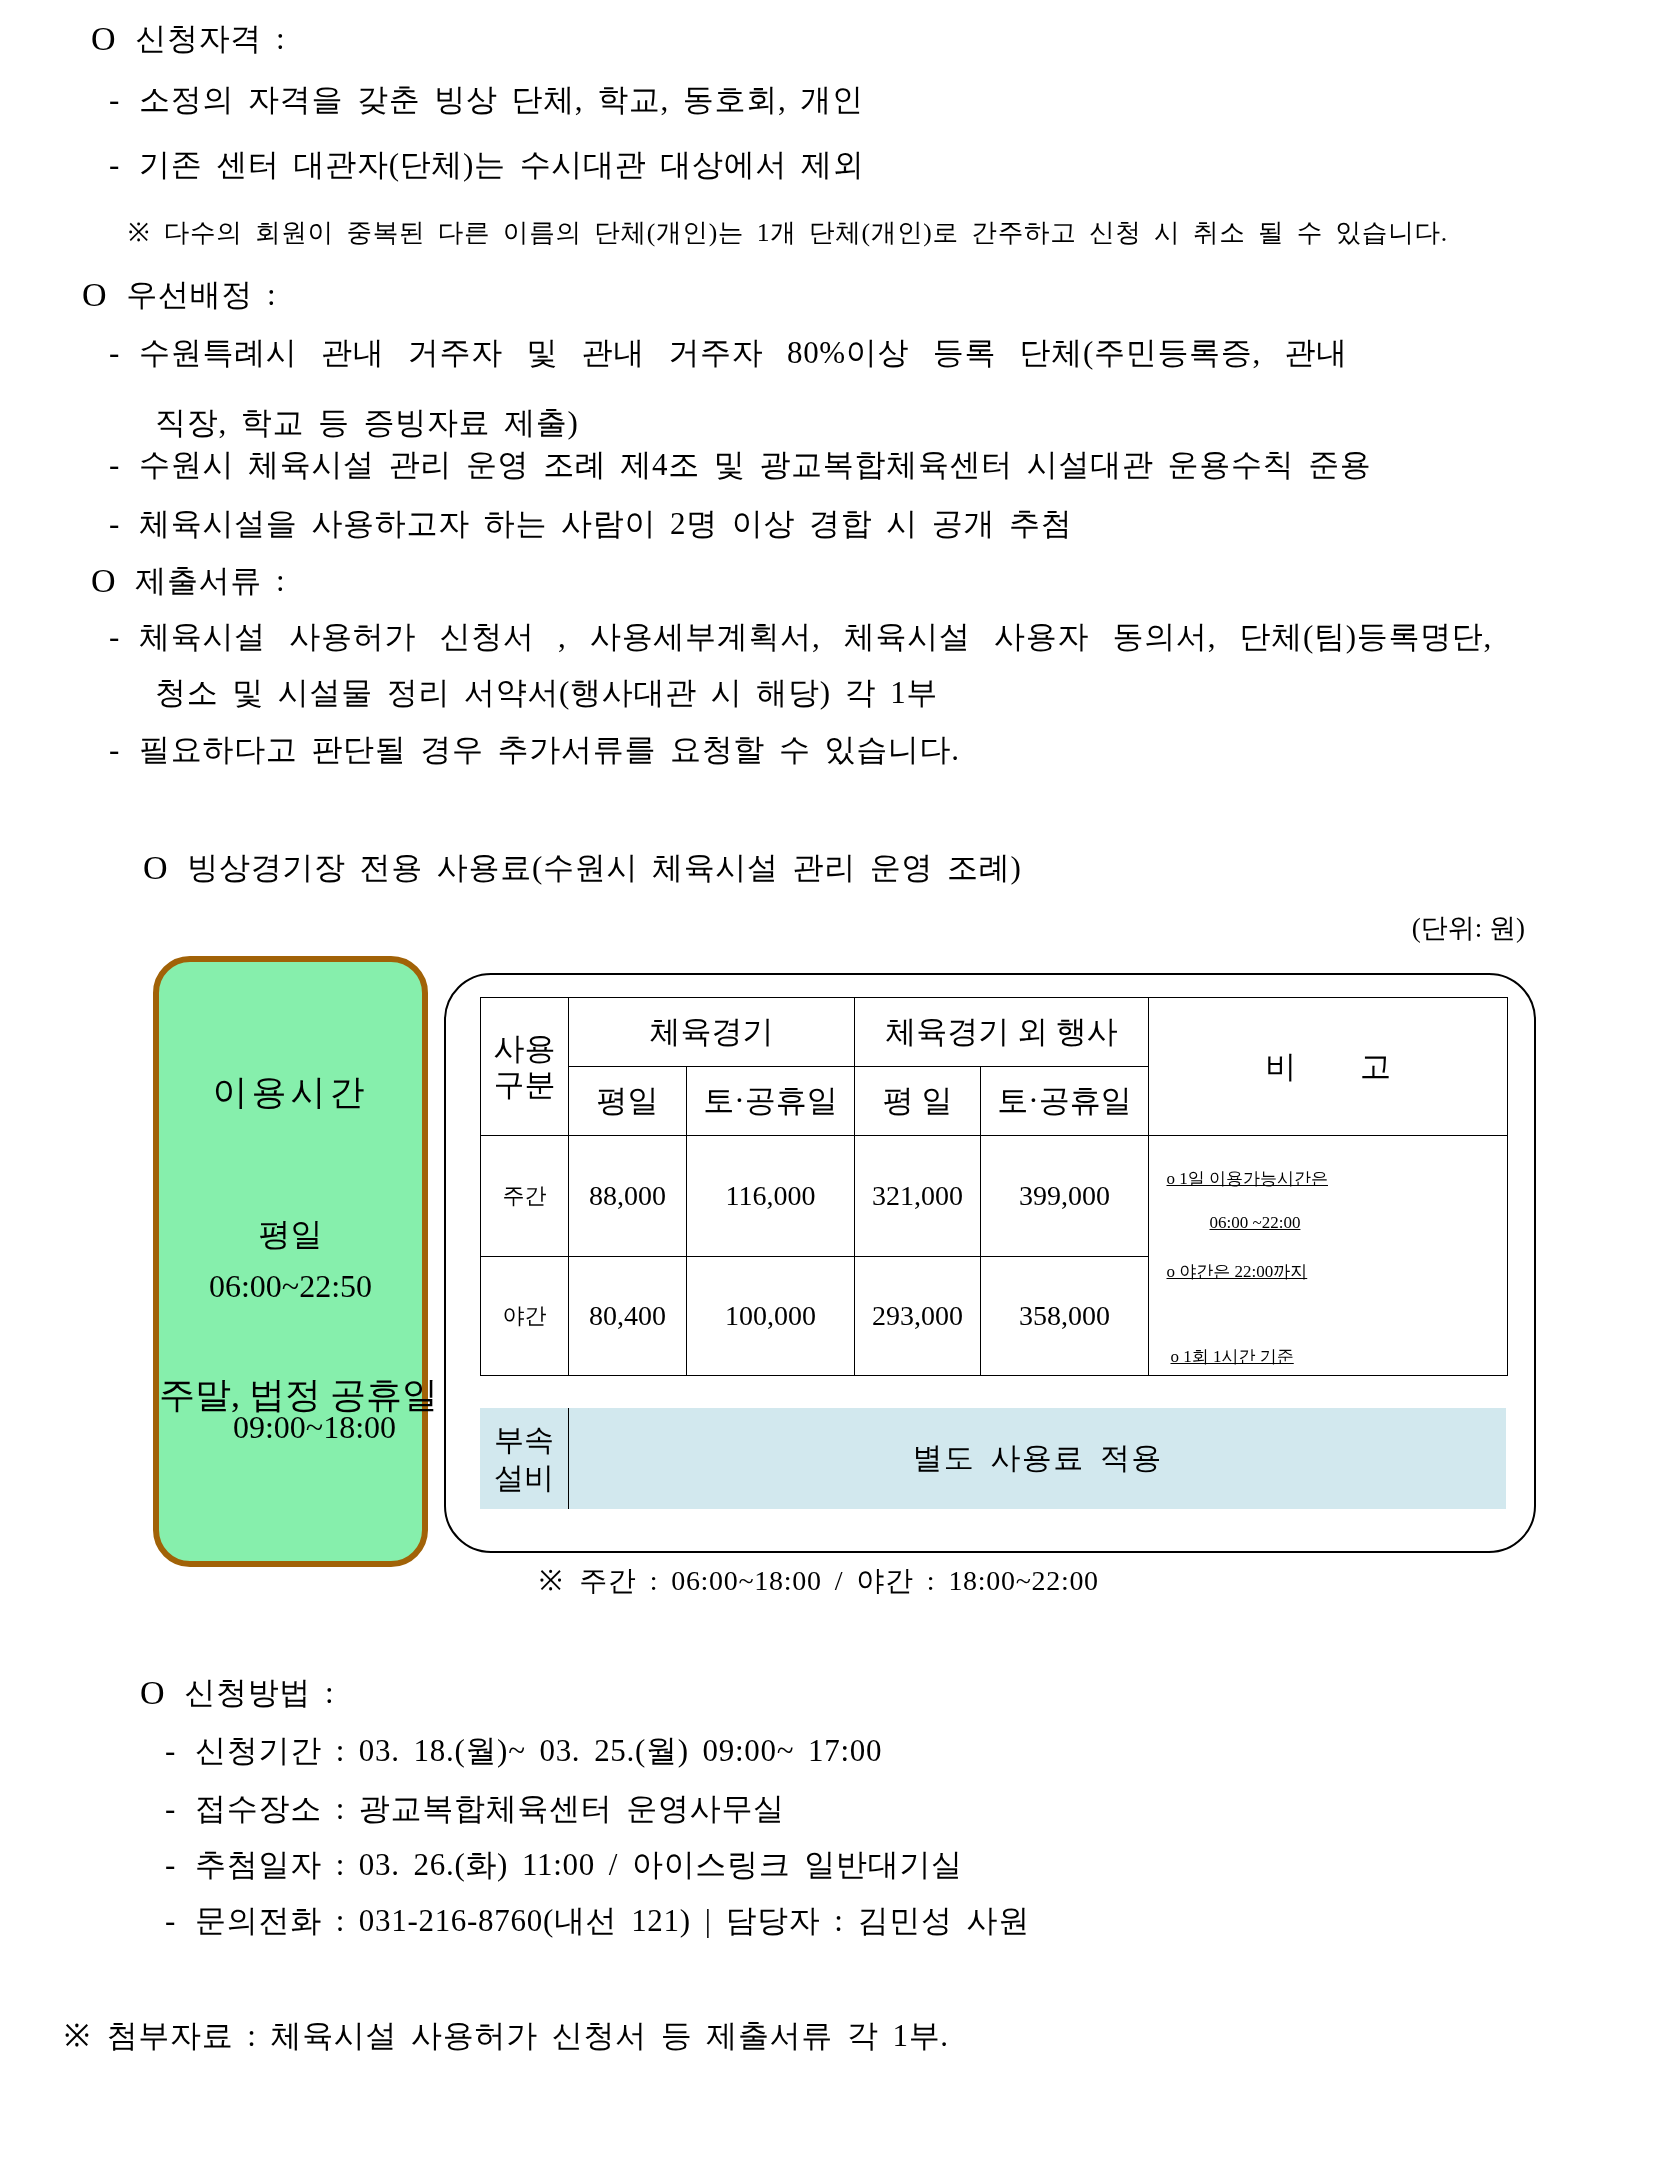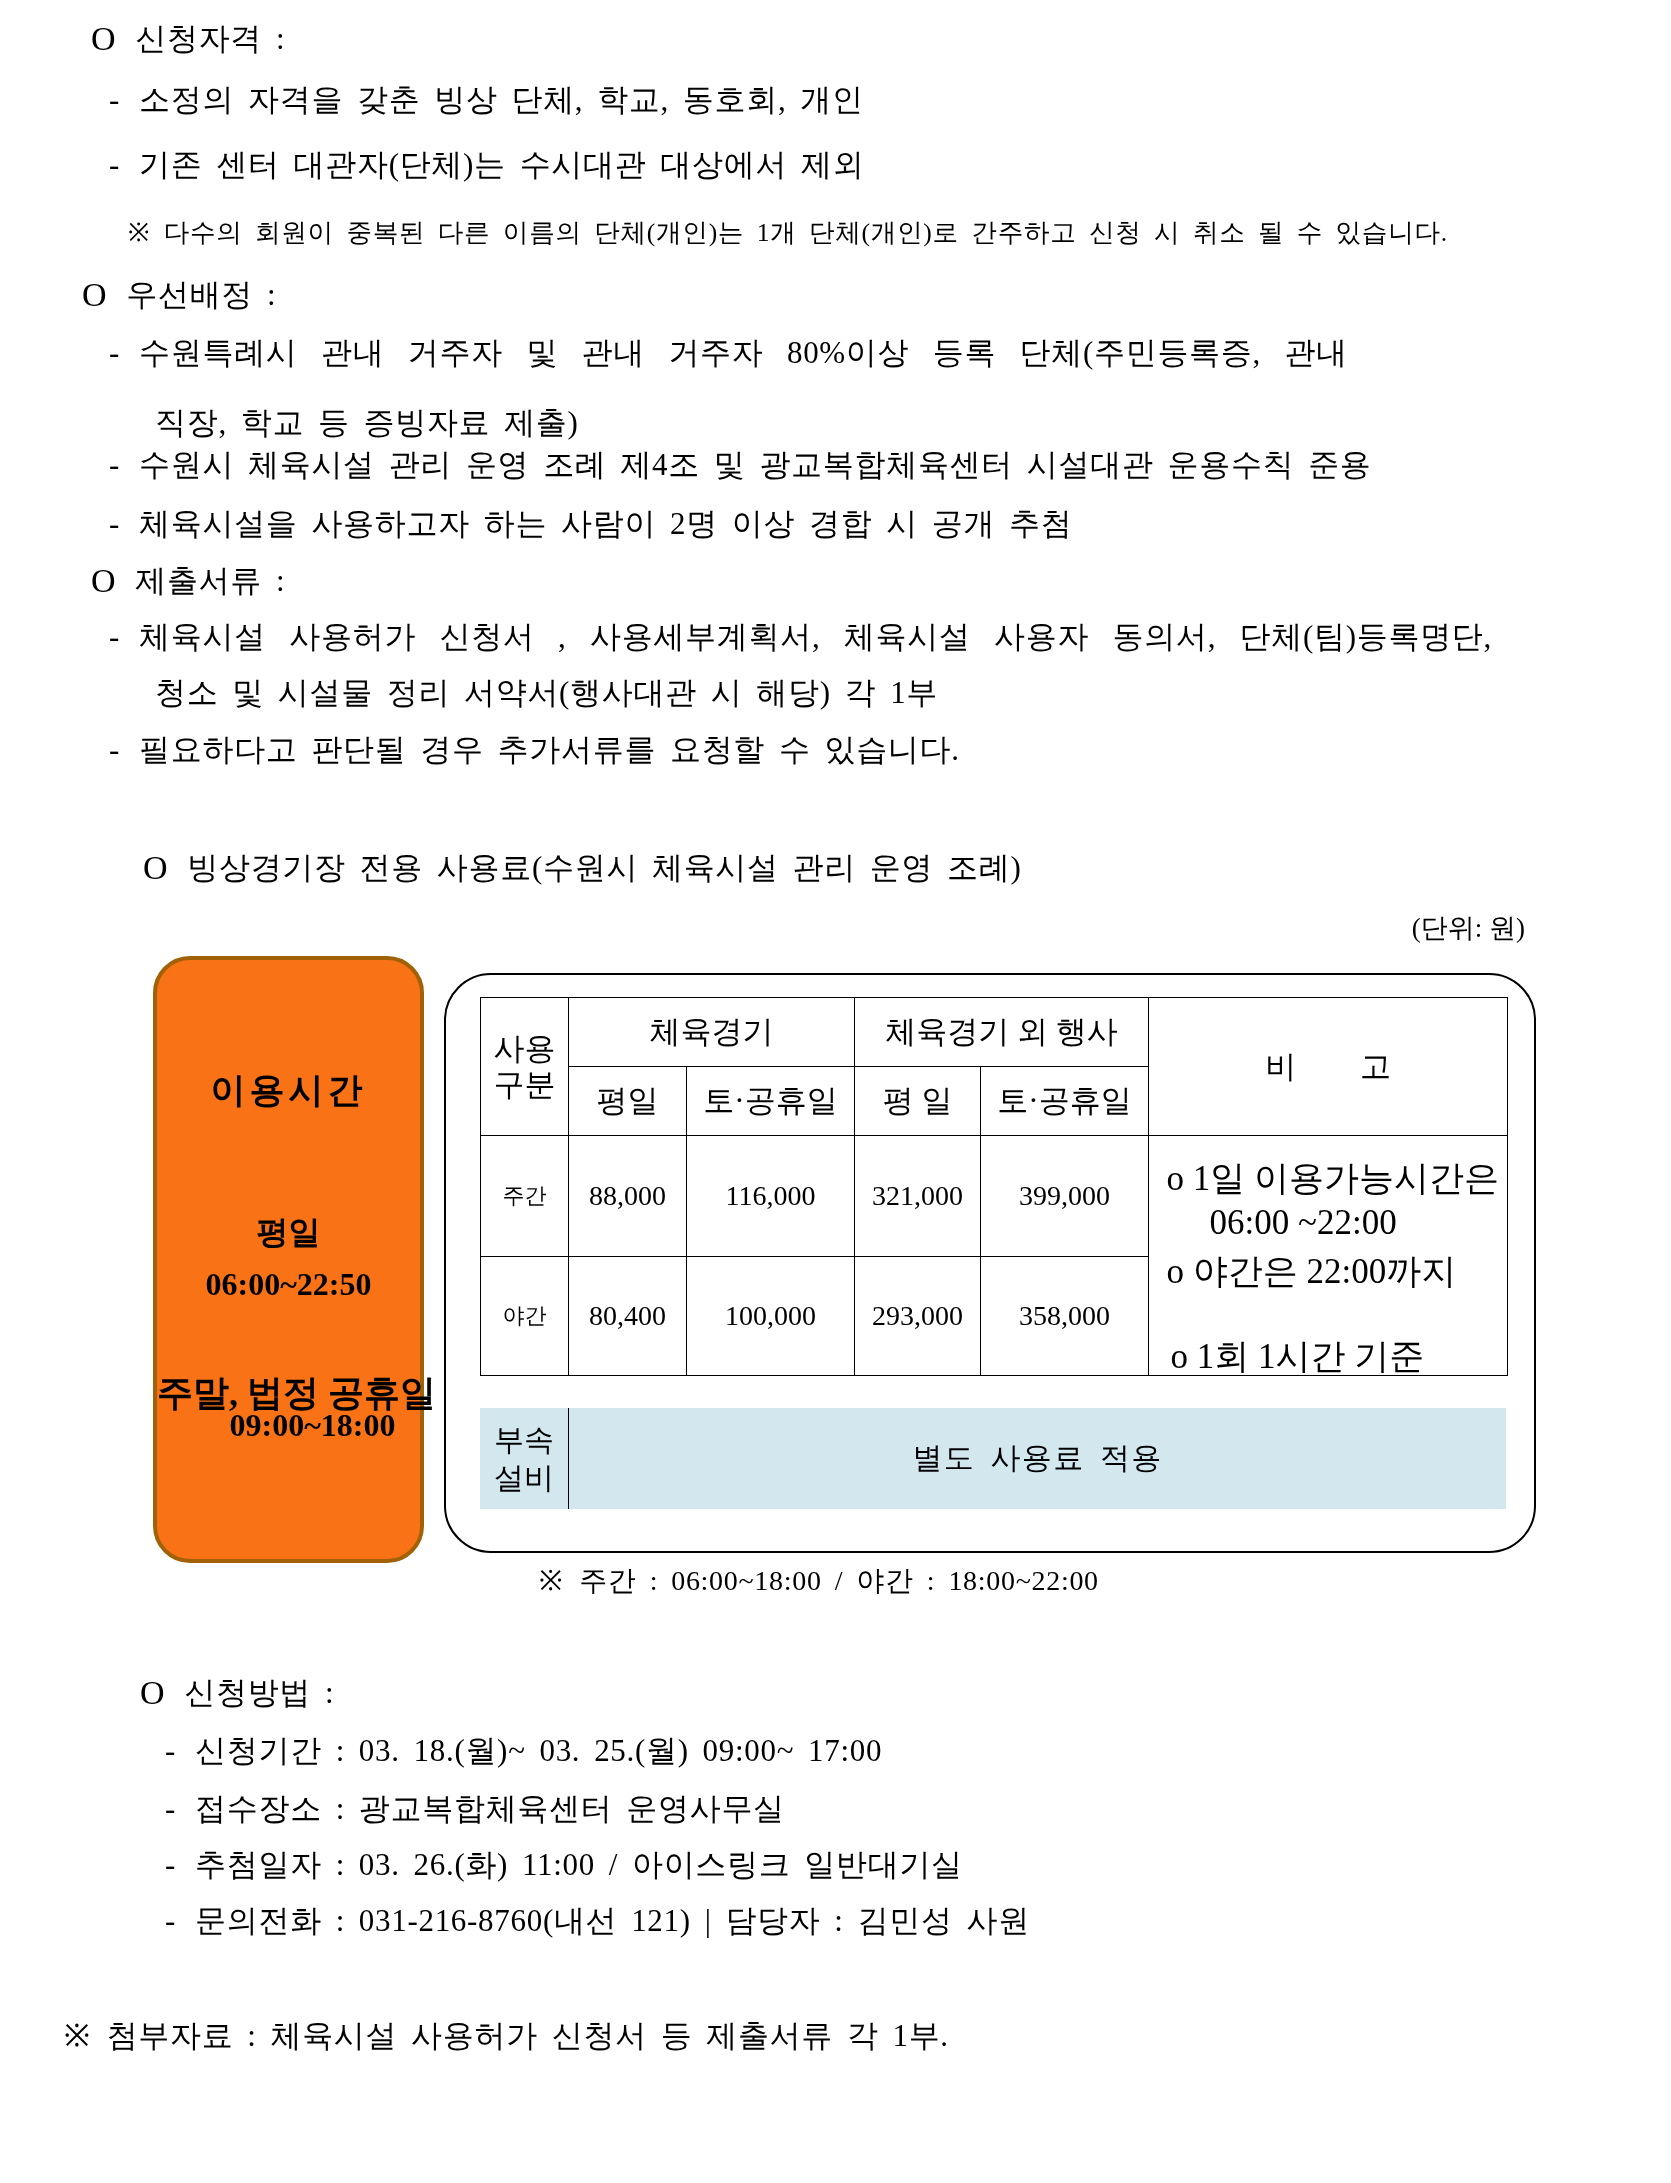--- a/index.html
+++ b/index.html
@@ -12,39 +12,39 @@
     font-size:31px;line-height:38px;letter-spacing:0.7px;word-spacing:5.4px;}
   .tline .bullet{margin-right:19px;flex:0 0 auto;}
   .tline.o-bullet .bullet{font-size:34px;line-height:38px;}
   .tline.small{font-size:25.6px;line-height:32px;}
   .tline.note{font-size:28px;line-height:35px;}
   .tline.wide{word-spacing:15px;}
   .right-anchor{position:absolute;font-size:27px;line-height:35px;}
 
   
   .hours-box{position:absolute;left:153px;top:956px;width:263px;height:599px;
-    border:4px solid #a16207;border-radius:37px;background:#f97316;font-weight:bold;}
+    border:6px solid #a16207;border-radius:37px;background:#86efac;}
   .hours-box .hline{position:absolute;left:0;right:0;text-align:center;white-space:nowrap;}
   .hb-title{top:111px;font-size:35px;line-height:40px;letter-spacing:4px;}
   .hb-wd-label{top:253px;font-size:32px;line-height:38px;}
   .hb-wd-hours{top:305px;font-size:32px;line-height:38px;}
   .hb-we-label{top:414px;font-size:36px;line-height:38px;}
   .hb-we-hours{top:446px;font-size:32px;line-height:38px;padding-left:48px;}
 
   
   .fee-box{position:absolute;left:444px;top:973px;width:1088px;height:576px;
     border:2px solid #000;border-radius:47px;background:#fff;}
   table.fee{position:absolute;left:34px;top:22px;border-collapse:collapse;table-layout:fixed;}
   table.fee td,table.fee th{border:1.3px solid #000;padding:0;text-align:center;
     font-weight:normal;font-size:31px;line-height:36px;vertical-align:middle;}
   table.fee .num{font-size:28px;}
   table.fee .rowlab{font-size:22px;}
   .remark-head{letter-spacing:28px;text-indent:28px;}
   .remark-cell{text-align:left !important;vertical-align:top !important;}
-  .remark-inner{padding:25.6px 6.7px 0 17.5px;font-size:35px;line-height:34px;white-space:nowrap;}
+  .remark-inner{padding:25.6px 6.7px 0 17.5px;font-size:17px;line-height:34px;white-space:nowrap;text-decoration:underline;}
   .remark-inner .r1{margin:0;}
   .remark-inner .r2{margin:10.8px 0 0 43px;}
   .remark-inner .r3{margin:15px 0 0 0;}
   .remark-inner .r4{margin:51px 0 0 4px;}
 
   
   .appendix{position:absolute;left:34px;top:433px;width:1026px;height:101px;
     display:flex;align-items:stretch;}
   .appendix .label{flex:0 0 88px;border-right:1.3px solid #000;display:flex;
     flex-direction:column;justify-content:center;align-items:center;

